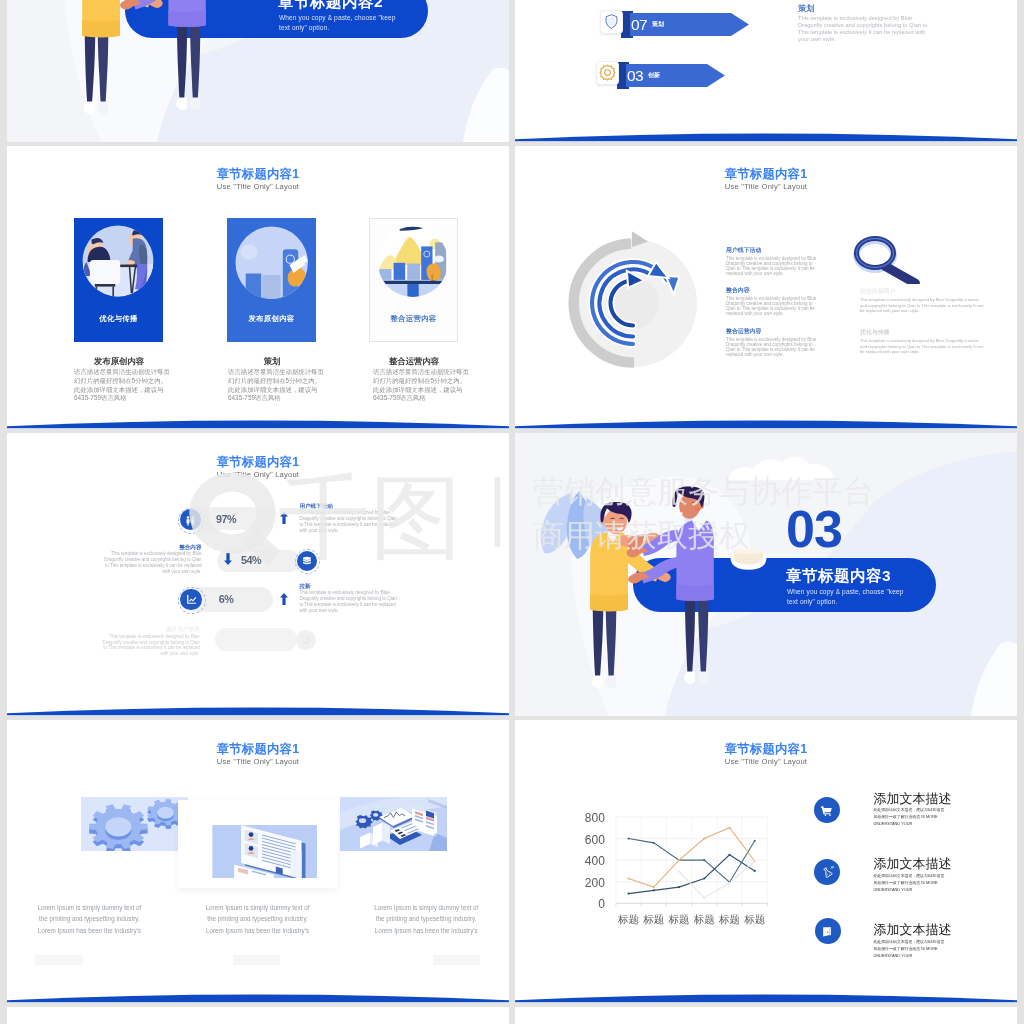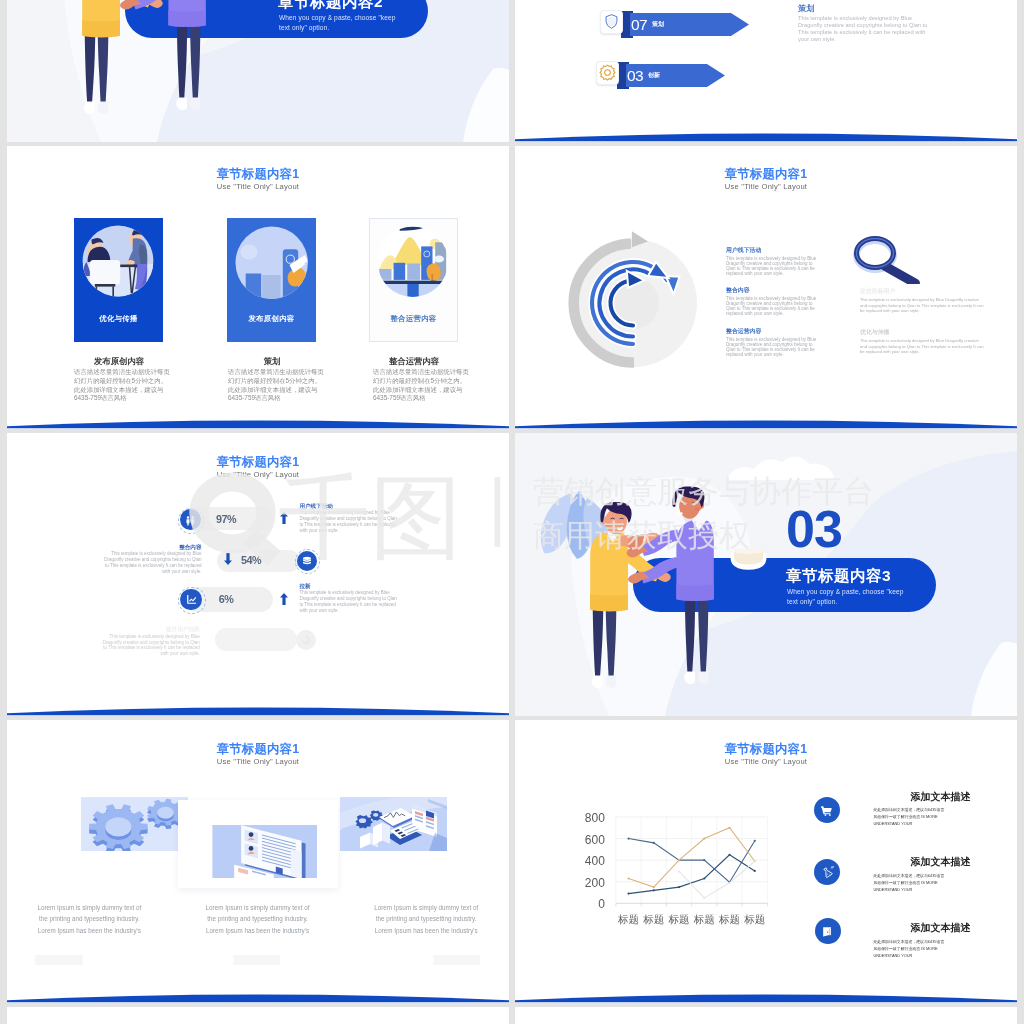--- a/index.html
+++ b/index.html
@@ -52,21 +52,21 @@
   .pg-val{position:absolute;font-size:10.8px;font-weight:700;color:#5a6780;line-height:1;letter-spacing:-0.5px;}
   .pg-txt{position:absolute;width:100px;}
   .pg-txt .h{font-size:5.6px;font-weight:700;color:#3461bb;line-height:1.15;}
   .pg-txt .b{font-size:4.5px;color:#adb1b7;line-height:5.7px;margin-top:1.5px;}
 
   
   .im3-b{position:absolute;width:114px;text-align:center;font-size:6.3px;color:#9aa0a6;line-height:11.3px;}
   .im3-bar{position:absolute;height:10px;background:#f6f6f6;border-radius:1px;}
 
   
-  .ch-item-h{position:absolute;font-size:10px;font-weight:700;color:#222;line-height:1;letter-spacing:0;margin-left:37px;}
+  .ch-item-h{position:absolute;font-size:13px;font-weight:400;color:#222;line-height:1;letter-spacing:0;}
   .ch-item-b{position:absolute;width:95px;font-size:3.9px;color:#3a3a3a;line-height:1.8;}
   .ch-circ{position:absolute;width:26px;height:26px;border-radius:50%;background:#1f5ac4;}
 
   
   .wm{position:absolute;left:0;top:0;width:1024px;height:1024px;pointer-events:none;margin-left:19px;}
 </style>
 </head>
 <body>
 
 <svg width="0" height="0" style="position:absolute" aria-hidden="true">

